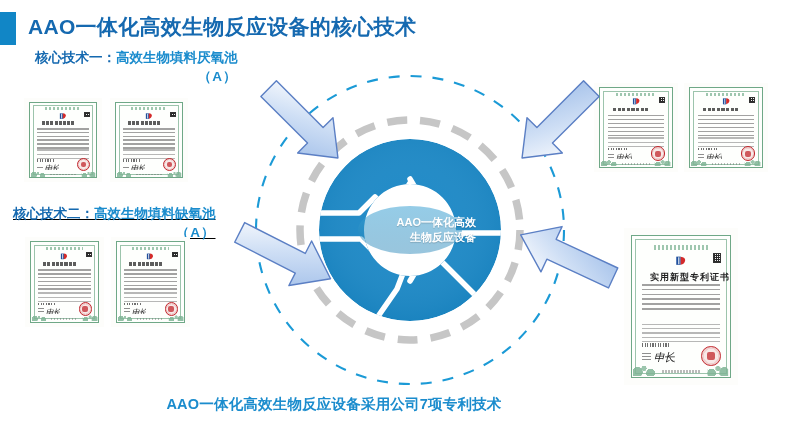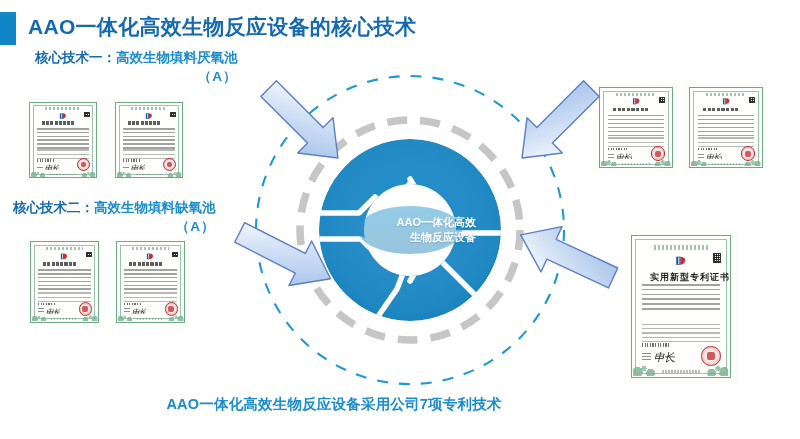--- a/index.html
+++ b/index.html
@@ -49,21 +49,21 @@
   }
   .tech-label .lbl-key { color: #1569b0; }
   .tech-label .lbl-rest { color: #1b8ccd; }
   .tech-label .lbl-sub {
     display: block;
     text-align: right;
     color: #1b8ccd;
     letter-spacing: 1px;
   }
   #label-tech-1 { left: 35px;  top: 48px; }
-  #label-tech-2 { left: 13px;  top: 198px; }
+  #label-tech-2 { left: 13px;  top: 204px; text-decoration: underline; }
   #label-tech-3 { left: 581px; top: 50px; }
   #label-tech-4 { left: 607px; top: 192px; }
 
   
   .certificate {
     position: absolute;
     background: #fdfdfb;
     box-sizing: border-box;
   }
   .cert-inner {

